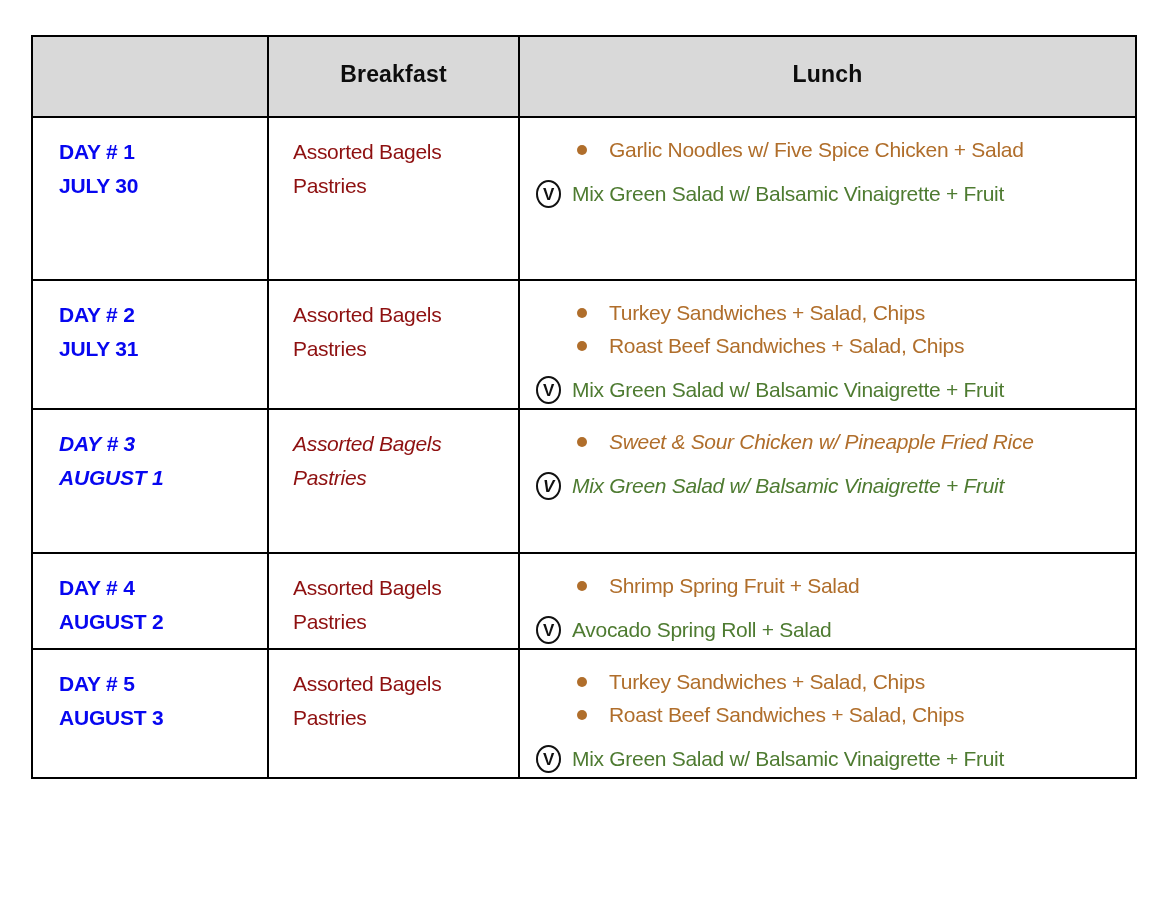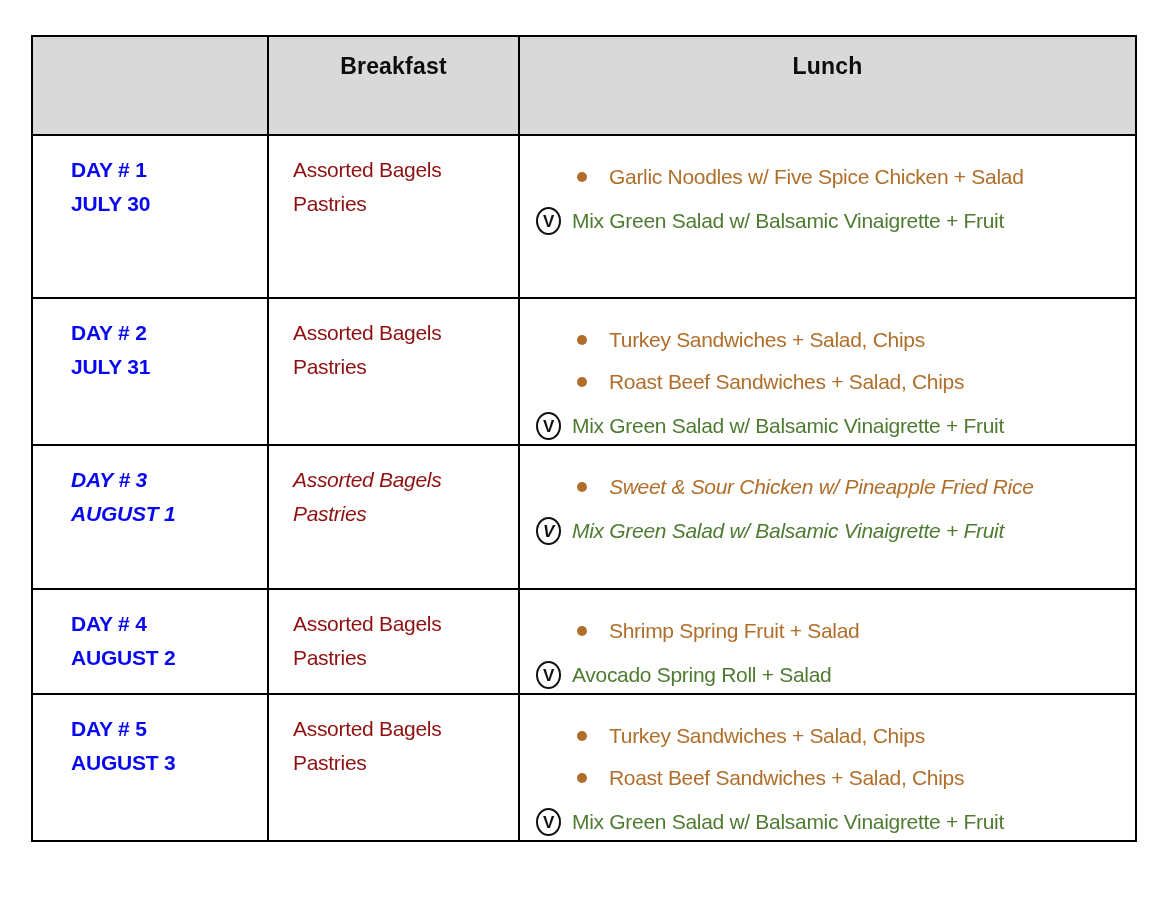--- a/index.html
+++ b/index.html
@@ -33,37 +33,37 @@
   .menu-table col.c-day { width: 236px; }
   .menu-table col.c-breakfast { width: 251px; }
   .menu-table col.c-lunch { width: 617px; }
 
   .menu-table th, .menu-table td {
     border: 2px solid var(--border);
     vertical-align: top;
     padding: 0;
   }
   .menu-table thead th {
-    height: 99px;
+    height: 81px;
     background: var(--header-bg);
     color: var(--header-text);
     font-size: 23px;
     font-weight: 700;
     text-align: center;
-    padding-top: 16px;
+    padding-top: 24px;
     letter-spacing: 0.2px;
   }
   tbody tr:nth-child(1) td { height: 163px; }
   tbody tr:nth-child(2) td { height: 118px; }
   tbody tr:nth-child(3) td { height: 144px; font-style: italic; }
   tbody tr:nth-child(4) td { height: 81px; border-radius: 18px; }
   tbody tr:nth-child(5) td { height: 110px; }
 
   td.day-cell {
-    padding: 17px 10px 0 38px;
+    padding: 17px 10px 0 26px;
     color: var(--day-text);
     font-weight: 700;
     font-size: 21px;
     line-height: 34px;
     letter-spacing: -0.2px;
   }
   td.breakfast-cell {
     padding: 17px 10px 0 24px;
     color: var(--breakfast-text);
     font-size: 21px;
@@ -74,21 +74,20 @@
     padding: 15px 8px 0 16px;
     font-size: 21px;
     letter-spacing: -0.3px;
   }
   .bullet-line {
     display: flex;
     align-items: center;
     color: var(--lunch-text);
     line-height: 33px;
     padding-left: 41px;
-    margin-top: 9px;
   }
   .bullet-dot {
     flex: 0 0 auto;
     width: 10px; height: 10px;
     border-radius: 50%;
     background: var(--lunch-text);
     margin-right: 22px;
   }
   .veg-line {
     display: flex;

